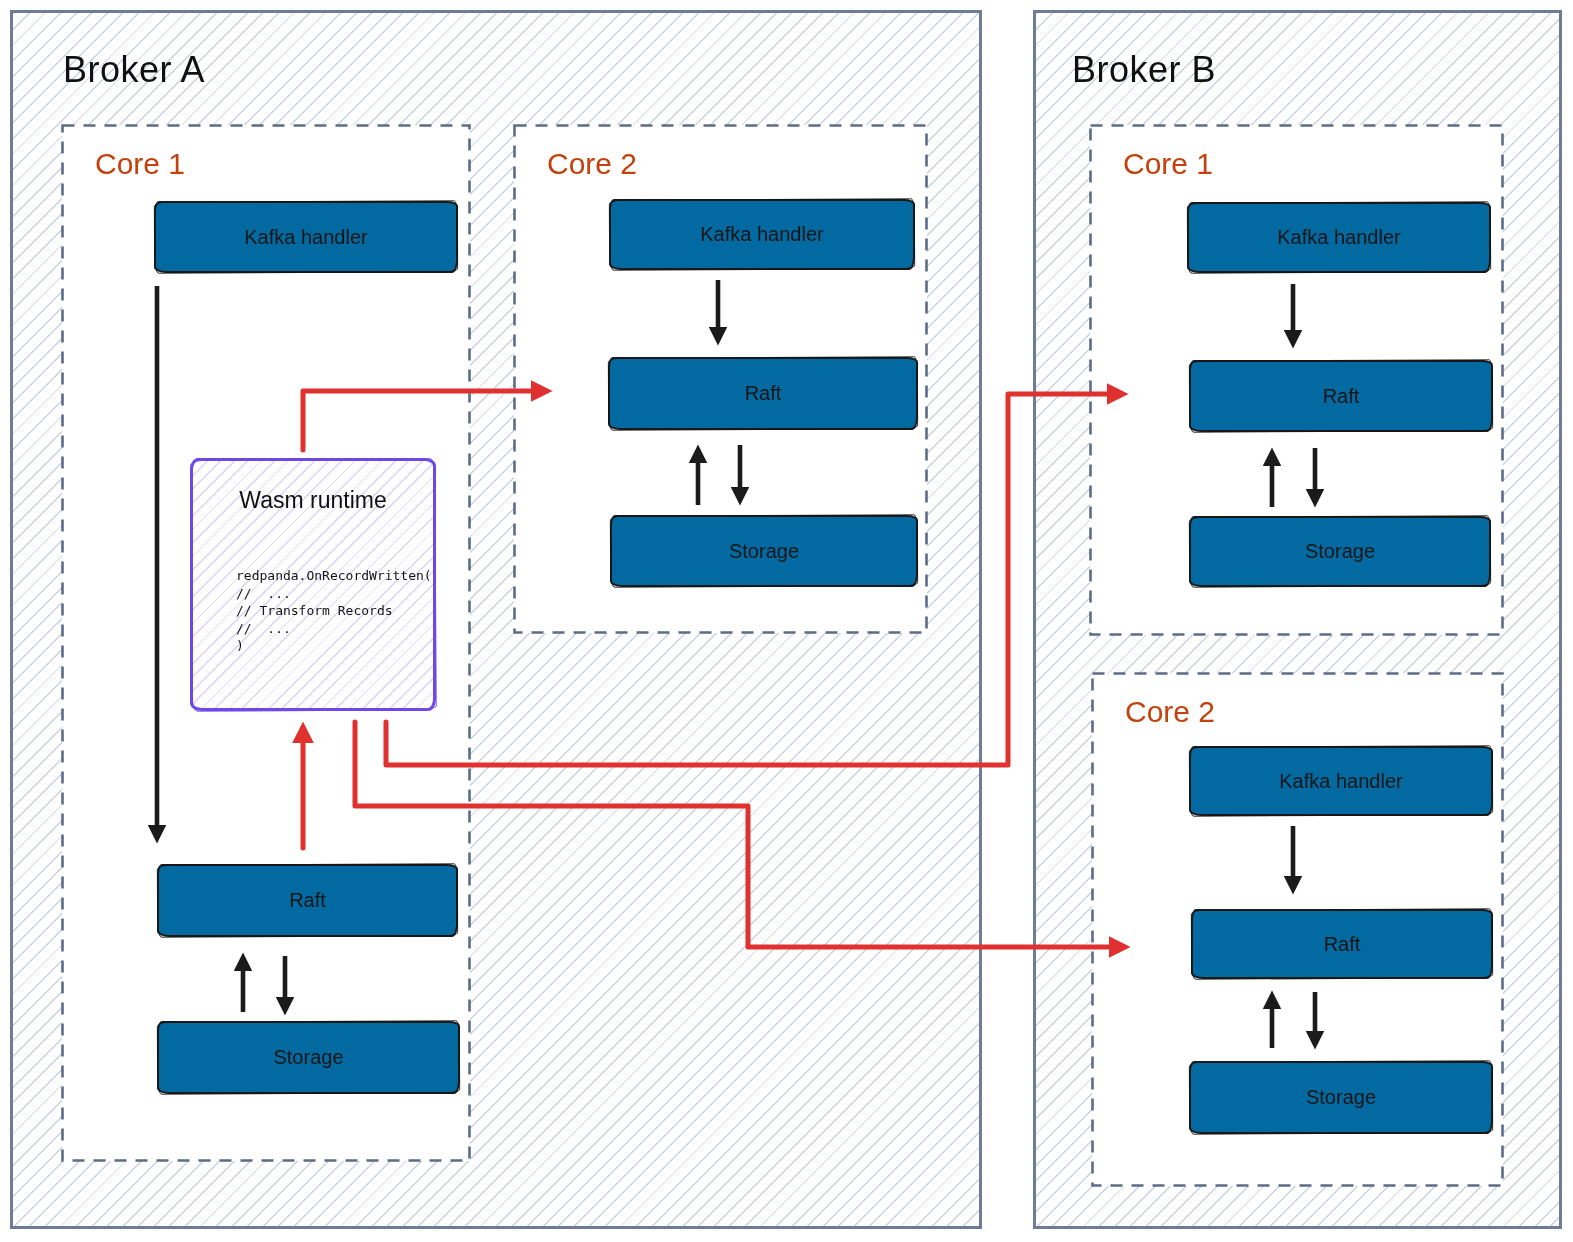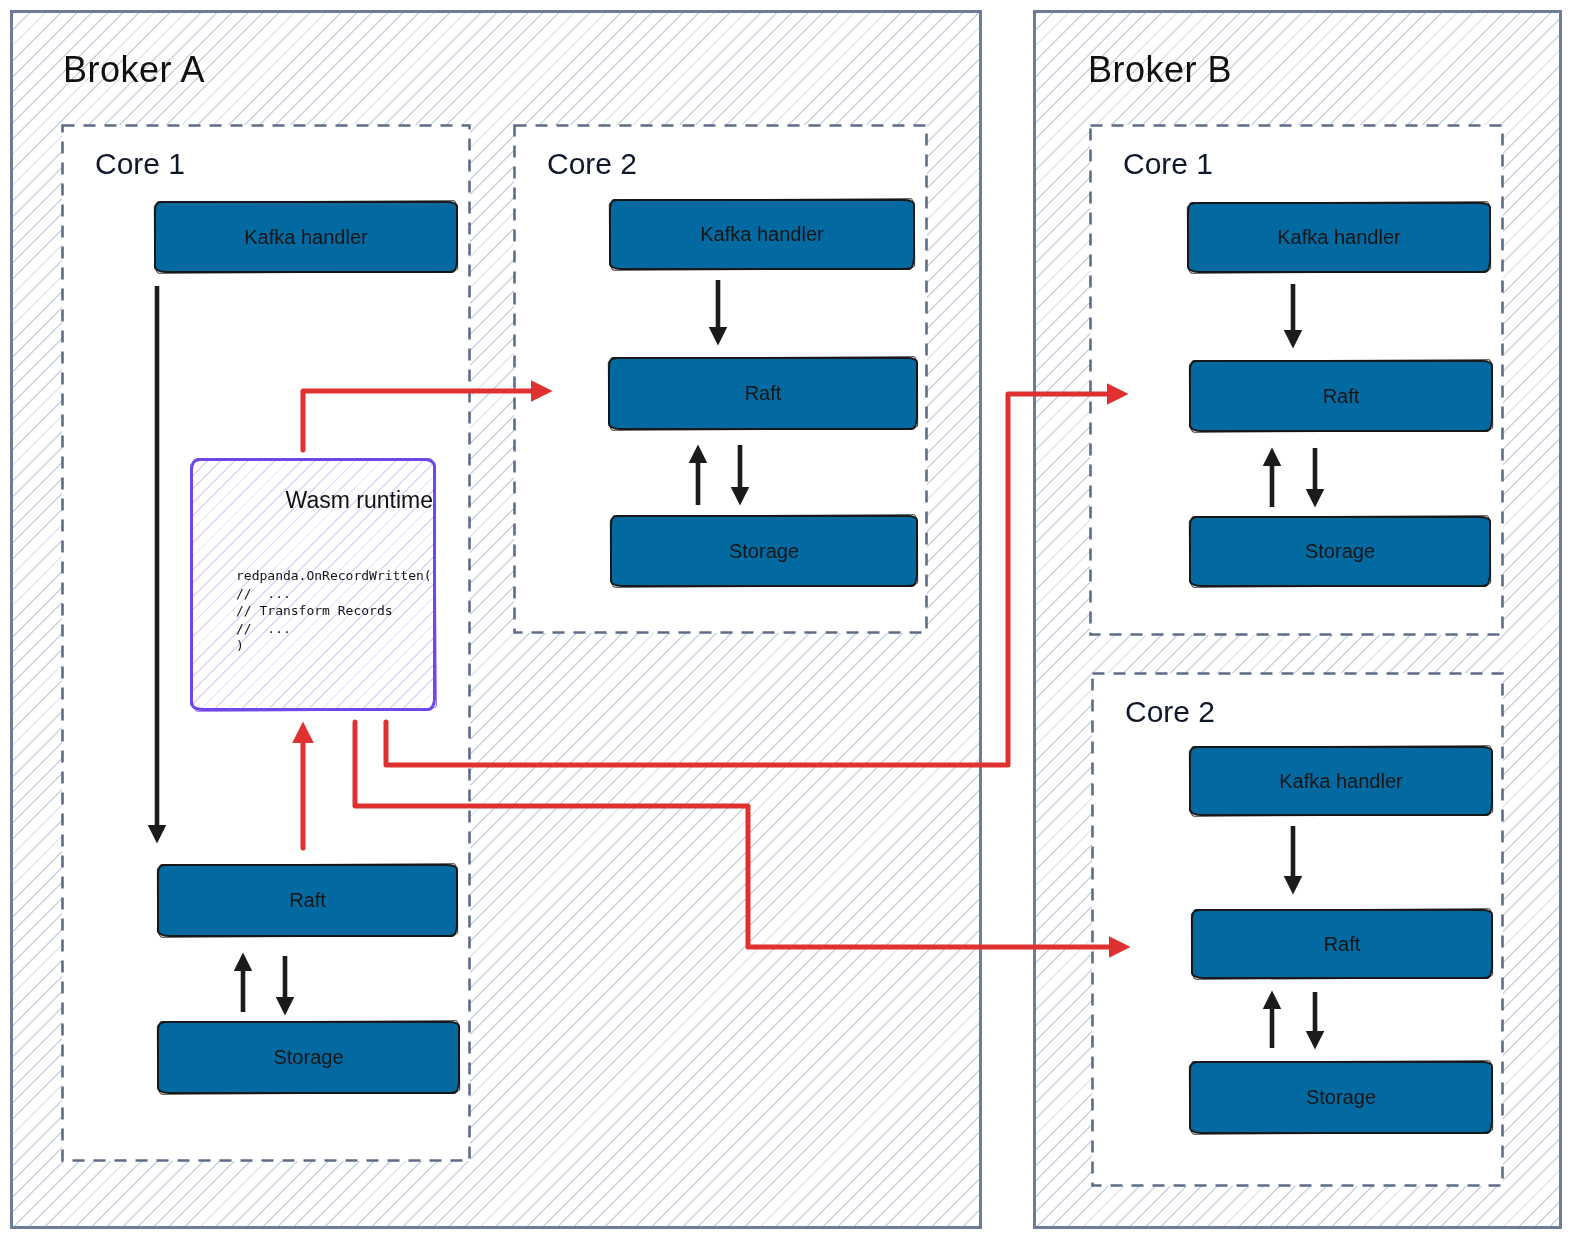--- a/index.html
+++ b/index.html
@@ -11,24 +11,24 @@
   .canvas{position:relative;width:1246px;height:1242px;background:#fff;}
 
   .broker{
     position:absolute;border:3px solid var(--frame);background-color:#fff;
     background-image:repeating-linear-gradient(135deg,var(--hatch) 0px,var(--hatch) 1.3px,transparent 1.3px,transparent 11px);
   }
   .broker-a{left:10px;top:10px;width:966px;height:1213px;}
   .broker-b{left:1033px;top:10px;width:523px;height:1213px;}
   .broker-title{position:absolute;font-size:36px;letter-spacing:.5px;color:#111;}
   .bt-a{left:50px;top:36px;}
-  .bt-b{left:52px;top:36px;}
+  .bt-b{left:36px;top:36px;}
 
   .core{position:absolute;background:#fff;}
-  .core-title{position:absolute;font-size:30px;color:#0f172a;}
+  .core-title{position:absolute;font-size:30px;color:#c2410c;}
   .core-a1{left:62px;top:125px;width:408px;height:1036px;}
   .core-a2{left:514px;top:125px;width:413px;height:508px;}
   .core-b1{left:1090px;top:125px;width:413px;height:510px;}
   .core-b2{left:1092px;top:673px;width:411px;height:513px;}
   .core .core-title{left:33px;top:22px;}
 
   .node{
     position:absolute;background:#0369a1;border:2.5px solid var(--ink);
     display:flex;align-items:center;justify-content:center;
     font-size:20px;color:#161616;
@@ -65,21 +65,21 @@
     background-image:repeating-linear-gradient(135deg,var(--wasm-hatch) 0px,var(--wasm-hatch) 1.2px,transparent 1.2px,transparent 9.5px);
     border:3px solid var(--purple);
     border-radius:8px 12px 8px 12px / 12px 8px 12px 8px;
   }
   .wasm::after{
     content:"";position:absolute;inset:-2.5px;pointer-events:none;
     border:1.7px solid var(--purple);opacity:.85;
     border-radius:14px 5px 14px 6px / 6px 14px 5px 14px;
     transform:rotate(-.4deg);
   }
-  .wasm-title{margin:26px 0 0 0;text-align:right;font-size:23px;color:#111;}
+  .wasm-title{margin:26px 0 0 0;text-align:center;font-size:23px;color:#111;}
   .wasm-code{
     position:absolute;left:27px;top:90px;margin:16px;
     font-family:"DejaVu Sans Mono",monospace;font-size:13px;line-height:17.5px;
     color:#141414;white-space:pre;
   }
 
   svg.overlay{position:absolute;left:0;top:0;width:1573px;height:1242px;pointer-events:none;}
   .core-dash{fill:none;stroke:var(--dash);stroke-width:2.6;stroke-dasharray:12 9;}
   .black-line{fill:none;stroke:var(--ink);stroke-width:4.6;stroke-linecap:butt;}
   .red-line{fill:none;stroke:var(--red);stroke-width:5;stroke-linejoin:round;stroke-linecap:round;}

